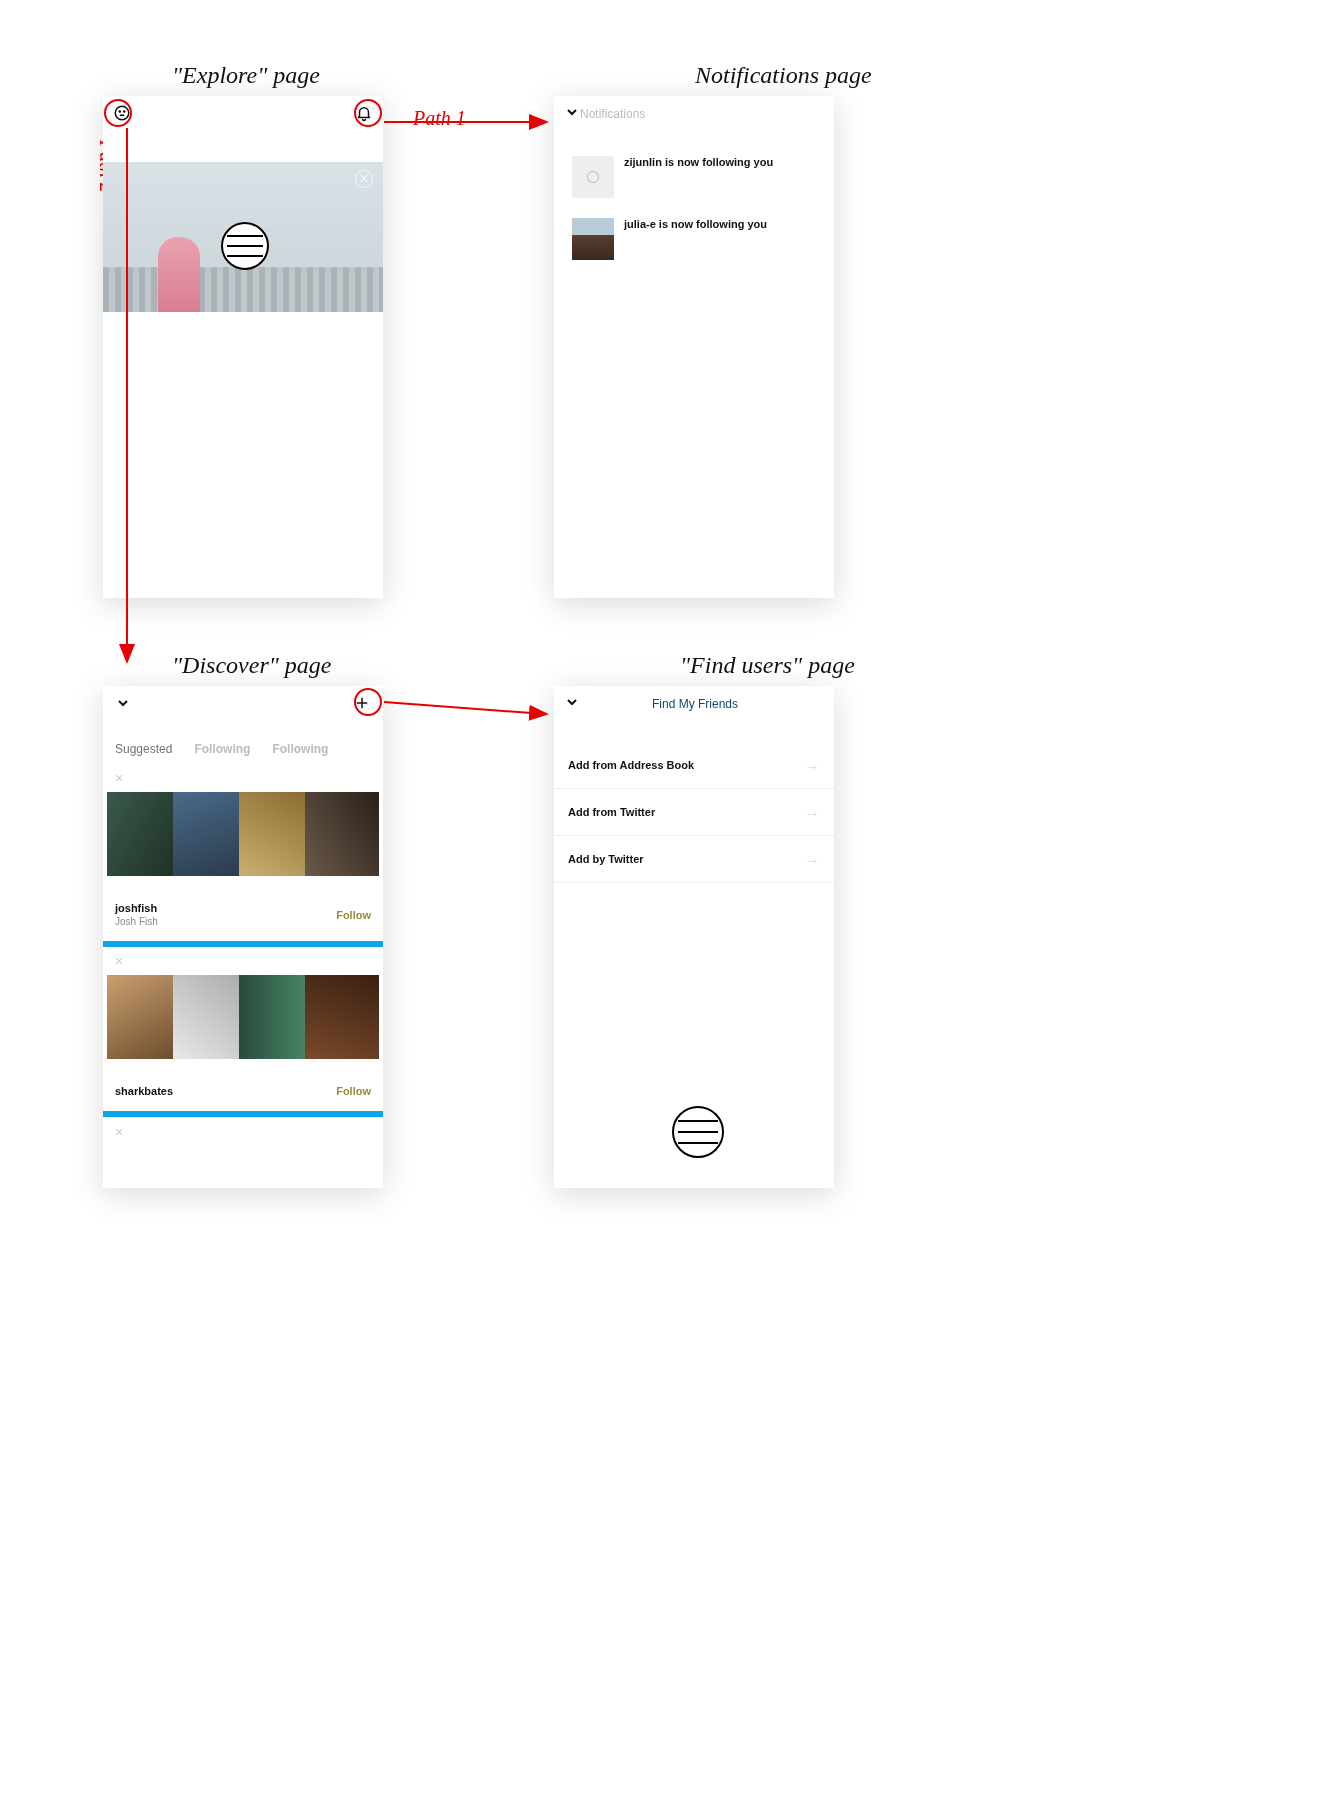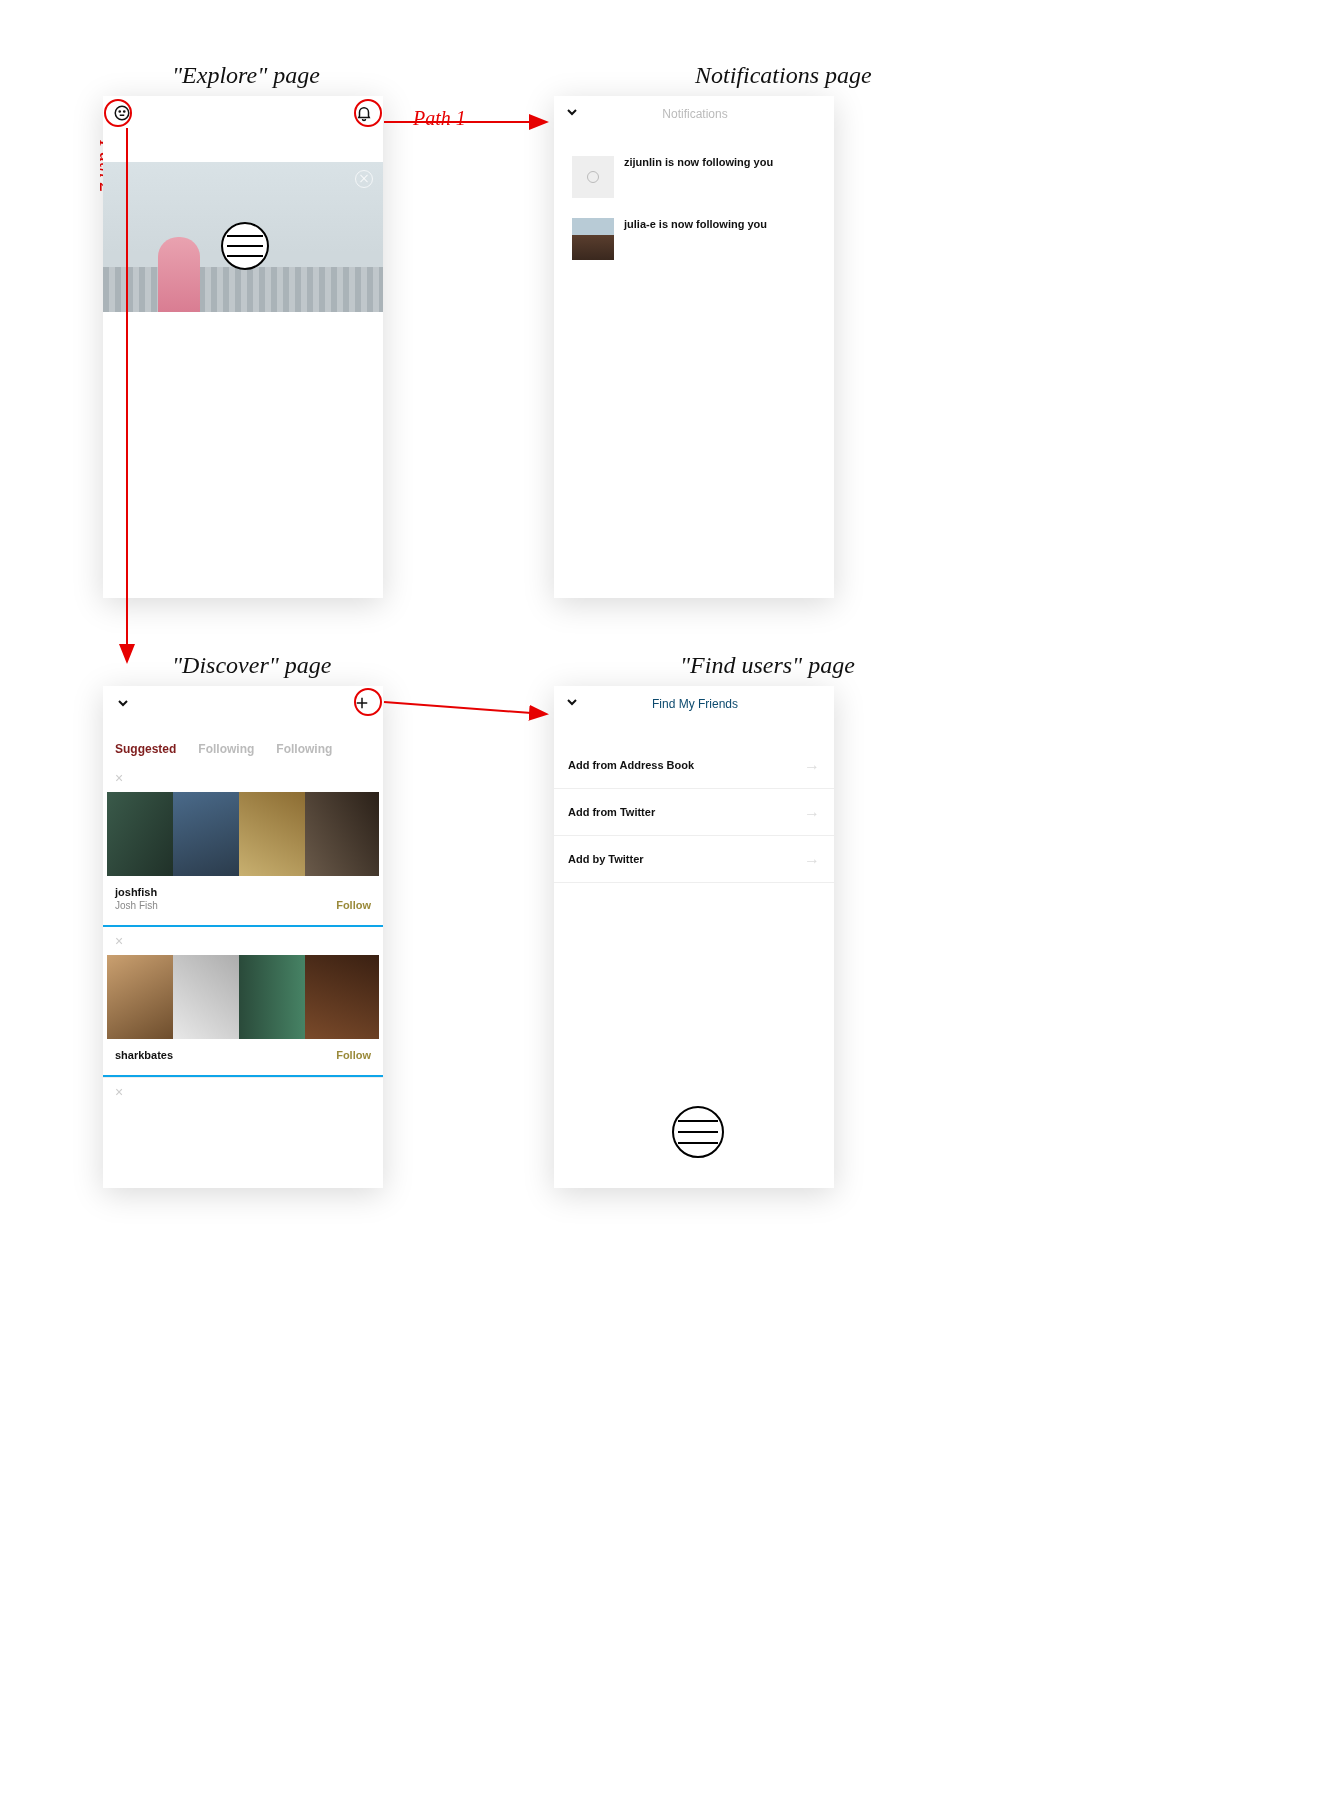--- a/index.html
+++ b/index.html
@@ -110,56 +110,57 @@
   .close-round::before, .close-round::after{
     content:""; position:absolute; left:3px; right:3px; top:7px; height:1px; background:rgba(255,255,255,0.8);
   }
   .close-round::before{ transform:rotate(45deg);}
   .close-round::after { transform:rotate(-45deg);}
 
   
   .notif-header {
     display:flex; align-items:center; padding:8px 10px;
   }
-  .notif-title { flex:1; text-align:center; font-size:12px; color:#bbb; margin-right:14px;}
+  .notif-title { flex:1; text-align:left; font-size:12px; color:#bbb; margin-right:14px;}
   .notif-item {
     display:flex; gap:10px;
     padding: 10px 18px;
   }
   .thumb {
     width:42px; height:42px; background:#eee;
     display:flex; align-items:center; justify-content:center;
   }
   .thumb-circle { width:10px; height:10px; border:1px solid #bbb; border-radius:50%;}
   .thumb-img {
     width:42px; height:42px;
     background: linear-gradient(#b8cbd6 0%, #b8cbd6 40%, #5a3e2e 40%, #3a281e 100%);
   }
   .notif-text { font-size:11px; font-weight:600; color:#111;}
 
   
   .disc-header { display:flex; justify-content:space-between; align-items:center; padding:8px 12px;}
   .tabs { display:flex; gap:22px; padding: 18px 12px 8px 12px; font-size:12px;}
-  .tab-active { font-weight:700; color:#7f1d1d;}
+  .tab-active { font-weight:400; color:#737373;}
   .tab { color:#bbb;font-weight:bold;}
   .dismiss-x { color:#ccc; font-size:14px; padding:6px 12px;}
   .collage { display:flex; gap:0; padding:0 8px; height:84px; overflow:hidden;}
   .collage div{ flex:1; margin:0 -4px;}
   .c1{background:linear-gradient(120deg,#3a5a4a,#1e2e26);}
   .c2{background:linear-gradient(160deg,#4a6a8a,#2a3a4a);}
   .c3{background:linear-gradient(30deg,#c8b070,#8a6a30);}
   .c4{background:linear-gradient(60deg,#6a5a4a,#2a2018);}
   .c5{background:linear-gradient(150deg,#caa070,#6a4a2a);}
   .c6{background:linear-gradient(40deg,#e8e8e8,#aaa);}
   .c7{background:linear-gradient(90deg,#2a4a3a,#4a8a6a);}
   .c8{background:linear-gradient(20deg,#7a4a2a,#3a2012);}
   .user-row {
-    display:flex; justify-content:space-between; align-items:flex-end;
+    display:flex; justify-content:space-between; align-items:center;
     padding: 10px 12px 14px 12px;
-    border-bottom:2px solid #0ea5e9;
+    border-bottom:6px solid #0ea5e9;
+    margin-top:16px;
   }
   .uname { font-size:11px; font-weight:800; color:#111;}
   .rname { font-size:10px; color:#888; margin-top:2px;}
   .follow { font-size:11px; font-weight:600; color:#9a8a3a;}
 
   
   .find-header { display:flex; align-items:center; padding:8px 10px;}
   .find-title  { flex:1; text-align:center; font-size:12px; color:#0c4a6e; margin-right:14px;}
   .find-row {
     display:flex; justify-content:space-between; align-items:center;

